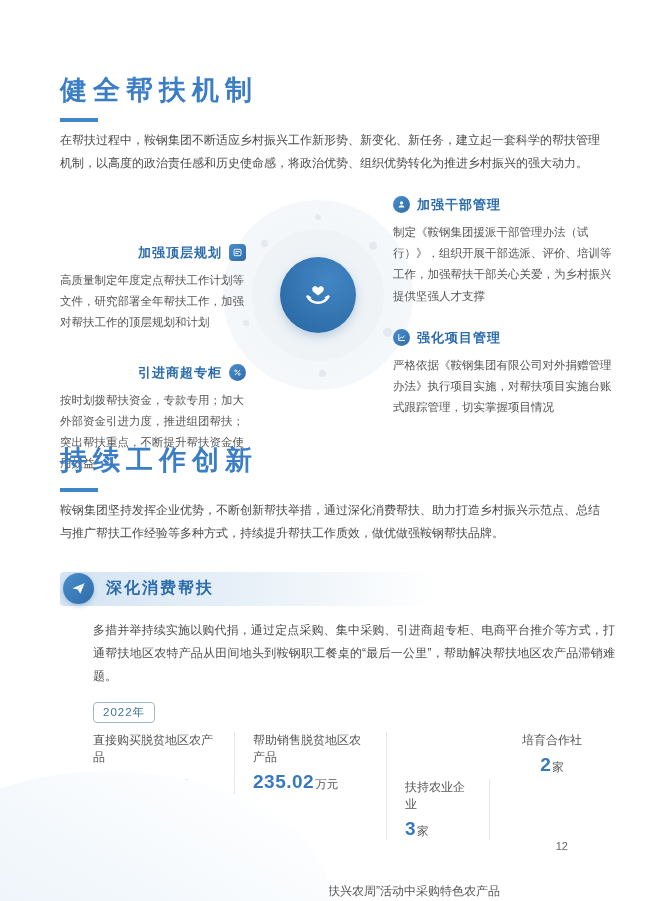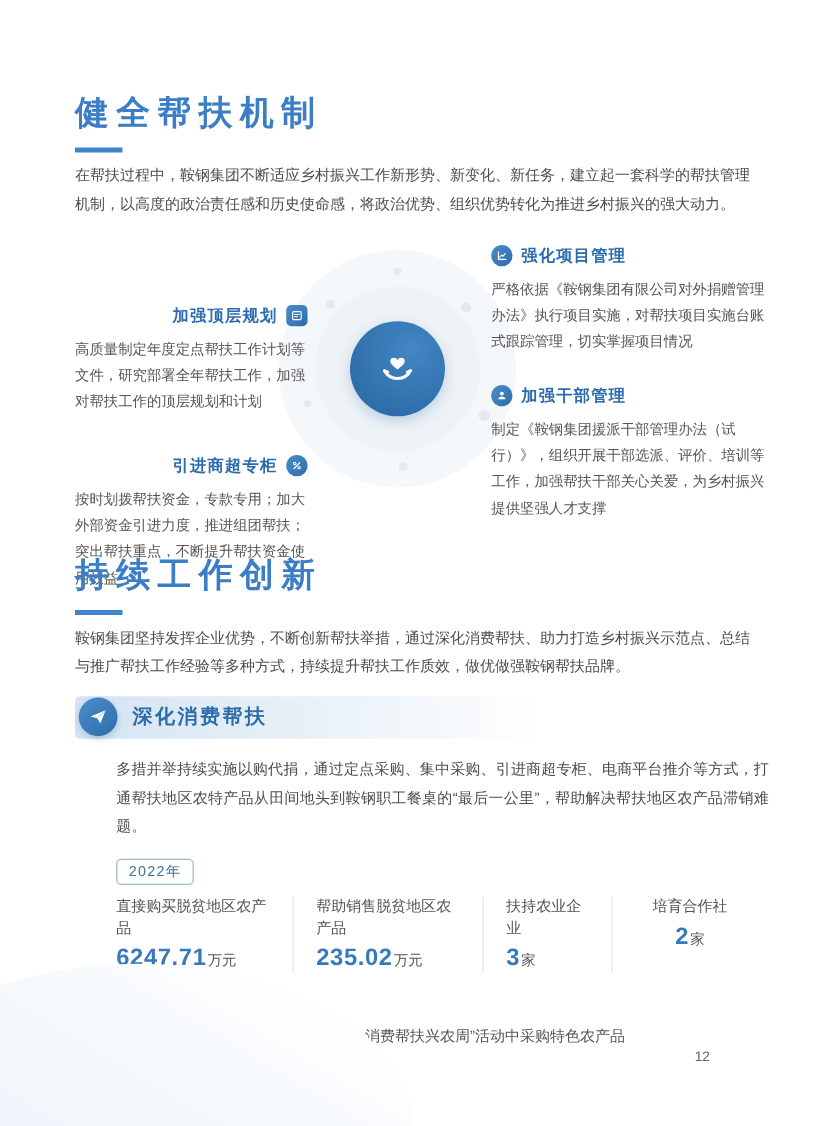--- a/index.html
+++ b/index.html
@@ -66,21 +66,21 @@
     border-radius:50%;
     background:radial-gradient(circle at 65% 30%,#4386c4,#2d6da9 75%);
     display:flex; align-items:center; justify-content:center;
     box-shadow:0 4px 10px rgba(45,109,169,.25);
   }
   .core-circle svg { width:32px; height:32px; }
   .dot { position:absolute; border-radius:50%; background:#e3e9ee; }
 
   
   .banner {
-    margin-top:11px; height:34px; border-radius:4px;
+    margin-top:26px; height:34px; border-radius:4px;
     background:linear-gradient(to right,#d4e4f3 0%,#e9f1f8 35%,rgba(255,255,255,0) 68%);
     display:flex; align-items:center; position:relative;
   }
   .banner-icon {
     width:31px; height:31px; border-radius:50%; margin-left:3px;
     background:linear-gradient(135deg,#4a8ecb,#2d6ca9);
     display:flex; align-items:center; justify-content:center;
     box-shadow:0 2px 5px rgba(45,108,169,.3);
   }
   .banner-icon svg { width:17px; height:17px; }
@@ -177,39 +177,39 @@
           </div>
           <div class="q-body right-align">按时划拨帮扶资金，专款专用；加大外部资金引进力度，推进组团帮扶；突出帮扶重点，不断提升帮扶资金使用效益</div>
         </div>
       </div>
 
       <div class="quad-col-right">
         <div>
           <div class="q-head">
             <span class="q-icon">
               <svg viewBox="0 0 24 24">
+                  <circle cx="12" cy="8.5" r="3.4" fill="#ffffff"></circle>
+                  <path d="M5.5 18.5c.9-3.4 3.5-5 6.5-5s5.6 1.6 6.5 5z" fill="#ffffff"></path>
+                </svg>
+            </span>
+            <span class="q-title">加强干部管理</span>
+          </div>
+          <div class="q-body">制定《鞍钢集团援派干部管理办法（试行）》，组织开展干部选派、评价、培训等工作，加强帮扶干部关心关爱，为乡村振兴提供坚强人才支撑</div>
+        </div>
+        <div>
+          <div class="q-head">
+            <span class="q-icon">
+              <svg viewBox="0 0 24 24">
                   <path d="M6 5.5v13h13" fill="none" stroke="#ffffff" stroke-width="2" stroke-linecap="round"></path>
                   <polyline points="8,14.5 11.5,11 14,13 18,8.5" fill="none" stroke="#ffffff" stroke-width="2" stroke-linecap="round" stroke-linejoin="round"></polyline>
                 </svg>
             </span>
             <span class="q-title">强化项目管理</span>
           </div>
           <div class="q-body">严格依据《鞍钢集团有限公司对外捐赠管理办法》执行项目实施，对帮扶项目实施台账式跟踪管理，切实掌握项目情况</div>
-        </div>
-        <div>
-          <div class="q-head">
-            <span class="q-icon">
-              <svg viewBox="0 0 24 24">
-                  <circle cx="12" cy="8.5" r="3.4" fill="#ffffff"></circle>
-                  <path d="M5.5 18.5c.9-3.4 3.5-5 6.5-5s5.6 1.6 6.5 5z" fill="#ffffff"></path>
-                </svg>
-            </span>
-            <span class="q-title">加强干部管理</span>
-          </div>
-          <div class="q-body">制定《鞍钢集团援派干部管理办法（试行）》，组织开展干部选派、评价、培训等工作，加强帮扶干部关心关爱，为乡村振兴提供坚强人才支撑</div>
         </div>
       </div>
     </div>
   </div>
 
   <div class="inner" style="margin-top:24px;">
     <div class="sec-title">持续工作创新</div>
     <div class="title-underline"></div>
     <p class="intro">鞍钢集团坚持发挥企业优势，不断创新帮扶举措，通过深化消费帮扶、助力打造乡村振兴示范点、总结与推广帮扶工作经验等多种方式，持续提升帮扶工作质效，做优做强鞍钢帮扶品牌。</p>
 
@@ -233,21 +233,21 @@
           <div class="stat-value-line">
             <span class="stat-value">6247.71</span><span class="stat-unit">万元</span>
           </div>
         </div>
         <div class="stat-col divided" style="width:152px;">
           <div class="stat-label">帮助销售脱贫地区农产品</div>
           <div class="stat-value-line">
             <span class="stat-value">235.02</span><span class="stat-unit">万元</span>
           </div>
         </div>
-        <div class="stat-col divided" style="width:103px;">
+        <div class="stat-col divided" style="width:103px;margin-top:47px;">
           <div class="stat-label">扶持农业企业</div>
           <div class="stat-value-line">
             <span class="stat-value">3</span><span class="stat-unit">家</span>
           </div>
         </div>
         <div class="stat-col" style="width:120px;text-align:center;">
           <div class="stat-label">培育合作社</div>
           <div class="stat-value-line">
             <span class="stat-value">2</span><span class="stat-unit">家</span>
           </div>

